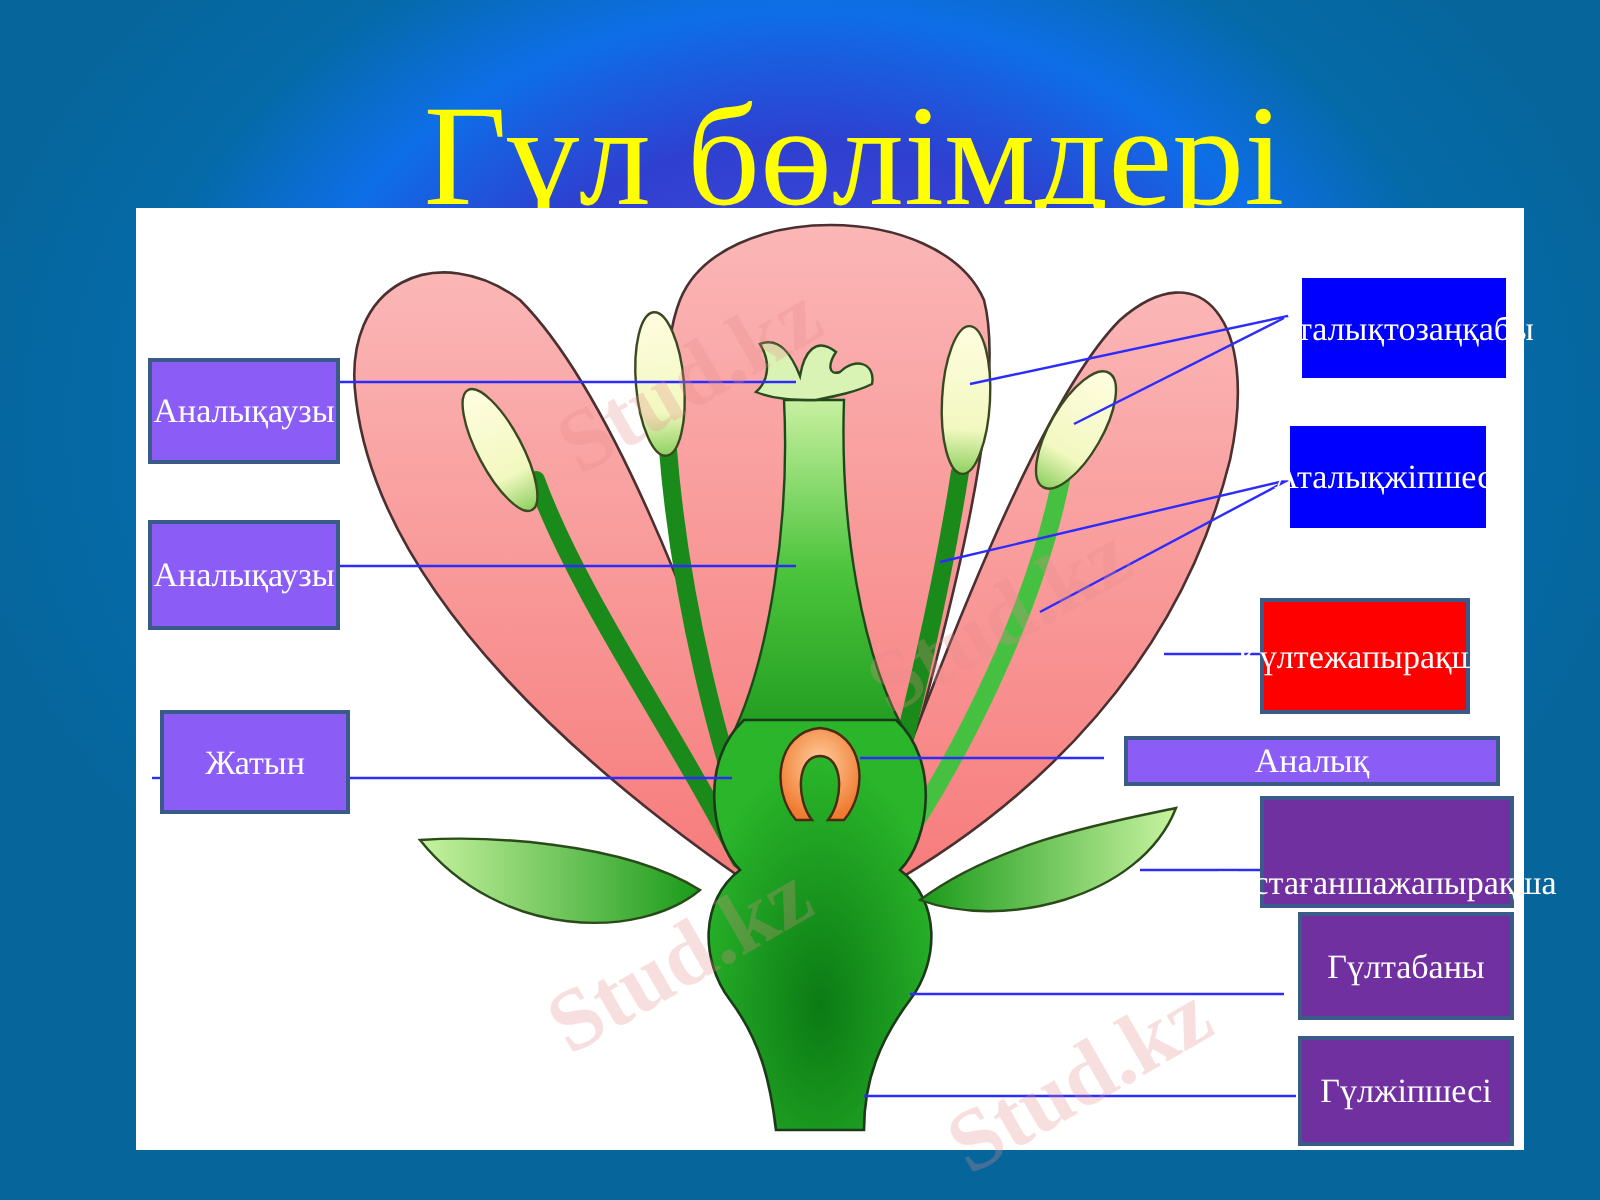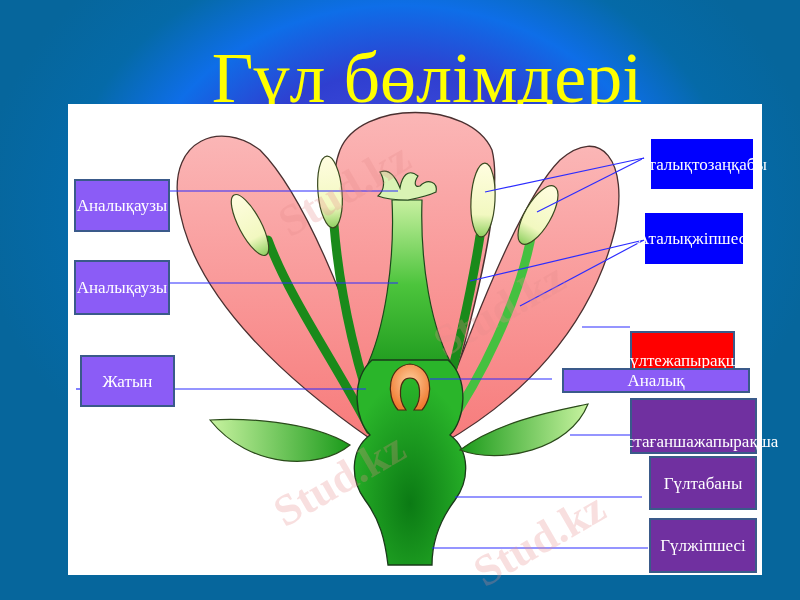--- a/index.html
+++ b/index.html
@@ -135,21 +135,21 @@
 </div>
 
 <div class="label blue" style="left:651px; top:139px; width:102px; height:50px;">
   <span>Аталық</span>
   <span>тозаңқабы</span>
 </div>
 <div class="label blue" style="left:645px; top:213px; width:98px; height:51px;">
   <span>Аталық</span>
   <span>жіпшесі</span>
 </div>
-<div class="label red" style="left:630px; top:299px; width:105px; height:58px;margin-top:32px;">
+<div class="label red" style="left:630px; top:299px; width:105px; height:58px;">
   <span>Күлте</span>
   <span>жапырақша</span>
 </div>
 <div class="label green" style="left:562px; top:368px; width:188px; height:25px;">
   <span>Аналық</span>
 </div>
 <div class="label purple" style="left:630px; top:398px; width:127px; height:56px;align-items:flex-end;">
   <span>Тостағанша</span>
   <span>жапырақша</span>
 </div>

